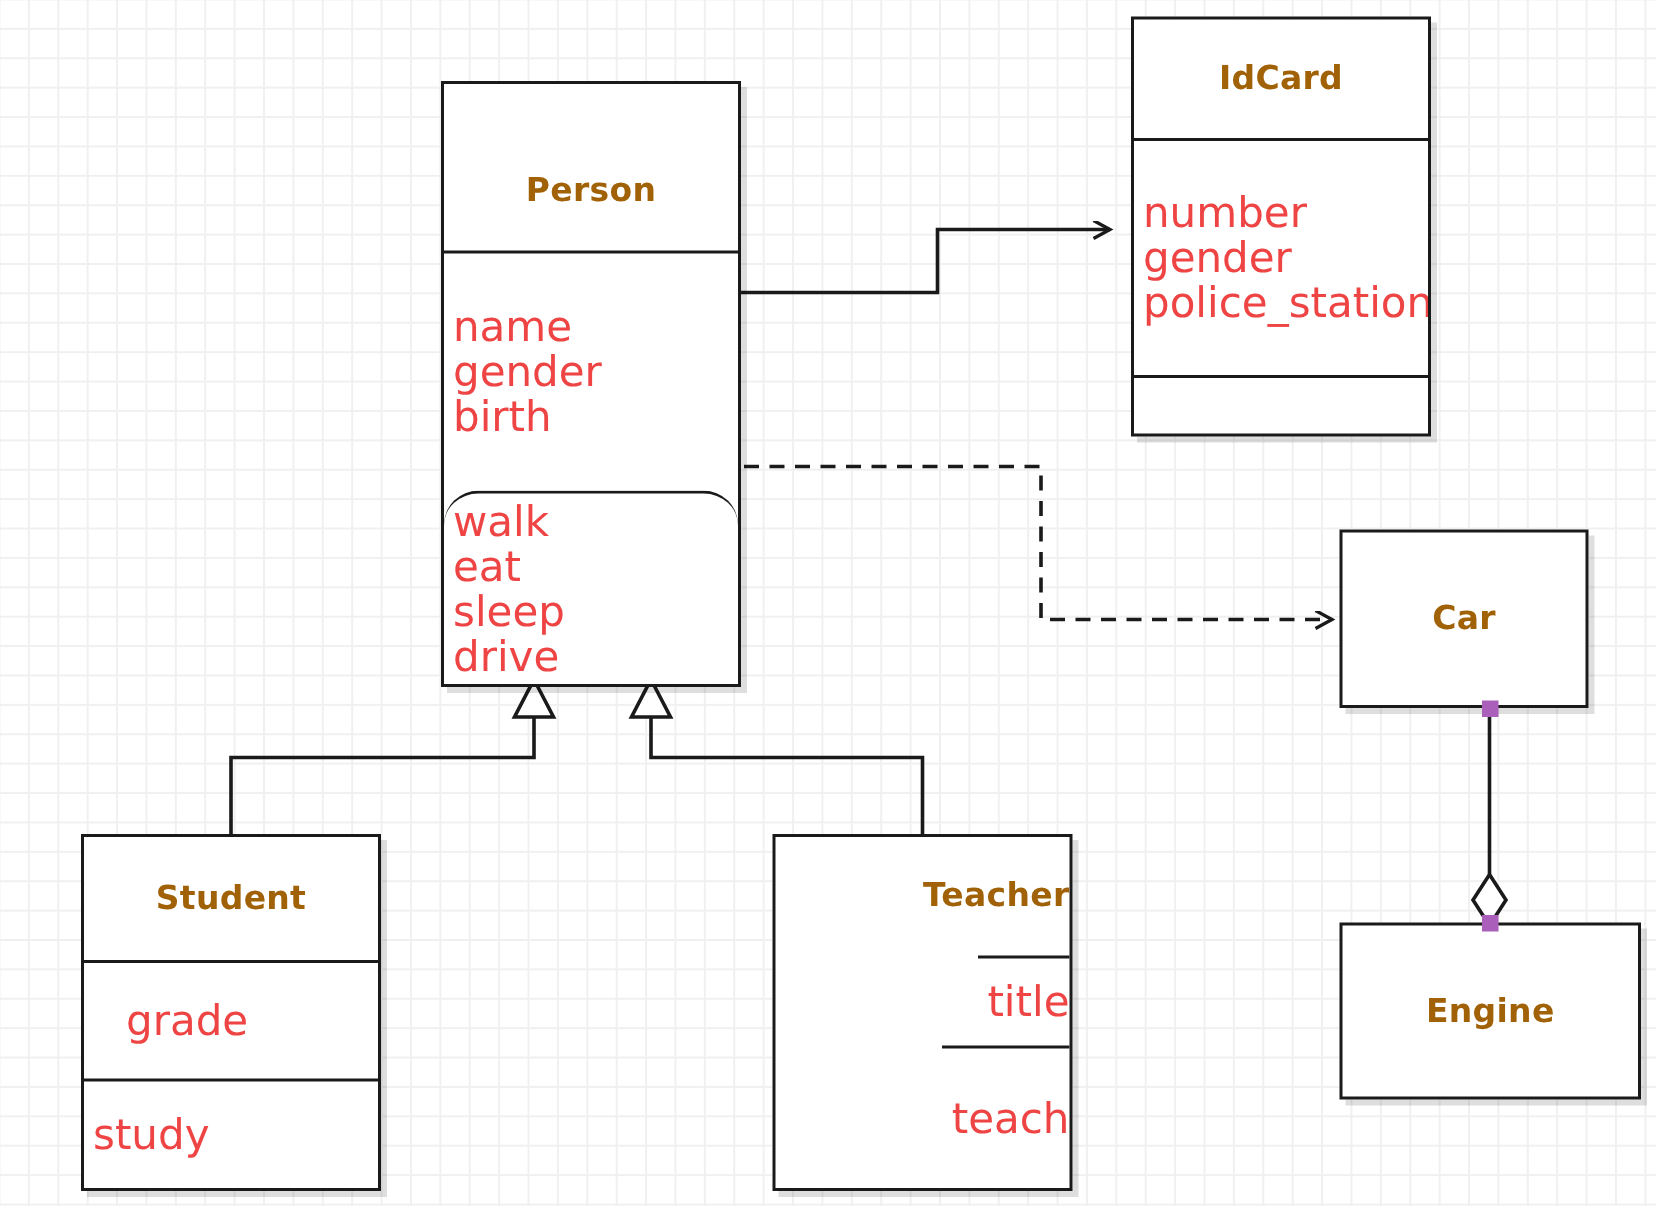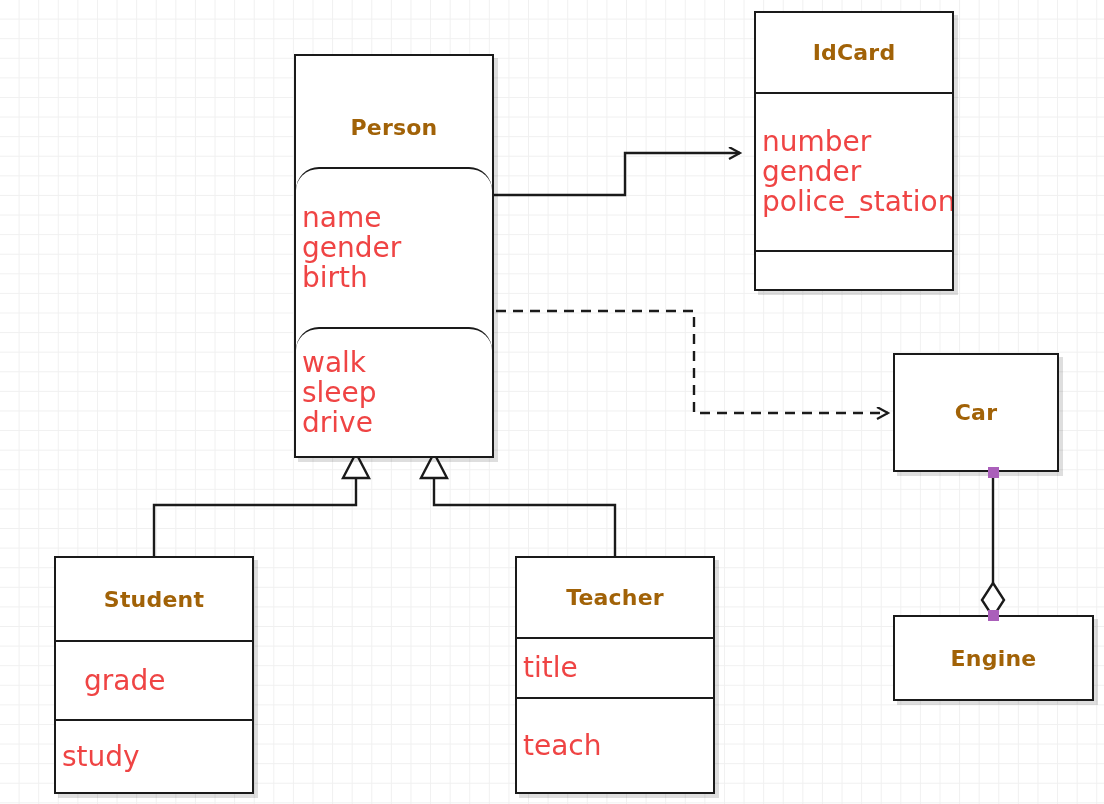--- a/index.html
+++ b/index.html
@@ -112,27 +112,28 @@
     <g>
       <path d="M 993 472 L 993 583" fill="none" stroke="#1a1a1a" stroke-width="2.4"></path>
       <path d="M 993 583 L 1004 600 L 993 617 L 982 600 Z" fill="#ffffff" stroke="#1a1a1a" stroke-width="2.4" stroke-linejoin="miter"></path>
     </g>
   </svg>
 
   <div class="uml-class" style="left:294px; top:54px; width:200px; height:404px;">
     <div class="compartment comp-title" style="height:79px;margin-top:32px;">
       <span class="class-title">Person</span>
     </div>
-    <div class="compartment comp-list" style="height:160px;border-radius:23px;">
+    <div class="compartment comp-list" style="height:160px;">
       <div class="member">name</div>
       <div class="member">gender</div>
       <div class="member">birth</div>
     </div>
     <div class="compartment comp-list" style="flex:1;border-radius:23px;">
       <div class="member">walk</div>
+      <div class="member">eat</div>
       <div class="member">sleep</div>
       <div class="member">drive</div>
     </div>
   </div>
 
   <div class="uml-class" style="left:754px; top:11px; width:200px; height:280px;">
     <div class="compartment comp-title" style="height:79px;">
       <span class="class-title">IdCard</span>
     </div>
     <div class="compartment comp-list" style="height:158px;">
@@ -148,39 +149,39 @@
       <span class="class-title">Student</span>
     </div>
     <div class="compartment comp-list" style="height:79px;padding-left:28px;">
       <div class="member">grade</div>
     </div>
     <div class="compartment comp-list" style="flex:1;">
       <div class="member">study</div>
     </div>
   </div>
 
-  <div class="uml-class" style="left:515px; top:556px; width:200px; height:238px;">
+  <div class="uml-class" style="left:515px; top:556px; width:200px; height:238px;align-items:flex-end;">
     <div class="compartment comp-title" style="height:79px;">
       <span class="class-title">Teacher</span>
     </div>
     <div class="compartment comp-list" style="height:60px;">
       <div class="member">title</div>
     </div>
     <div class="compartment comp-list" style="flex:1;">
       <div class="member">teach</div>
     </div>
   </div>
 
   <div class="uml-class" style="left:893px; top:353px; width:166px; height:119px;">
     <div class="compartment comp-title" style="flex:1;">
       <span class="class-title">Car</span>
     </div>
   </div>
 
-  <div class="uml-class" style="left:893px; top:615px; width:201px; height:86px;justify-content:flex-end;">
+  <div class="uml-class" style="left:893px; top:615px; width:201px; height:118px;justify-content:flex-end;">
     <div class="compartment comp-title" style="flex:1;">
       <span class="class-title">Engine</span>
     </div>
   </div>
 
   <div class="handle" style="left:988px; top:467px;"></div>
   <div class="handle" style="left:988px; top:610px;"></div>
 
 </div>
 

